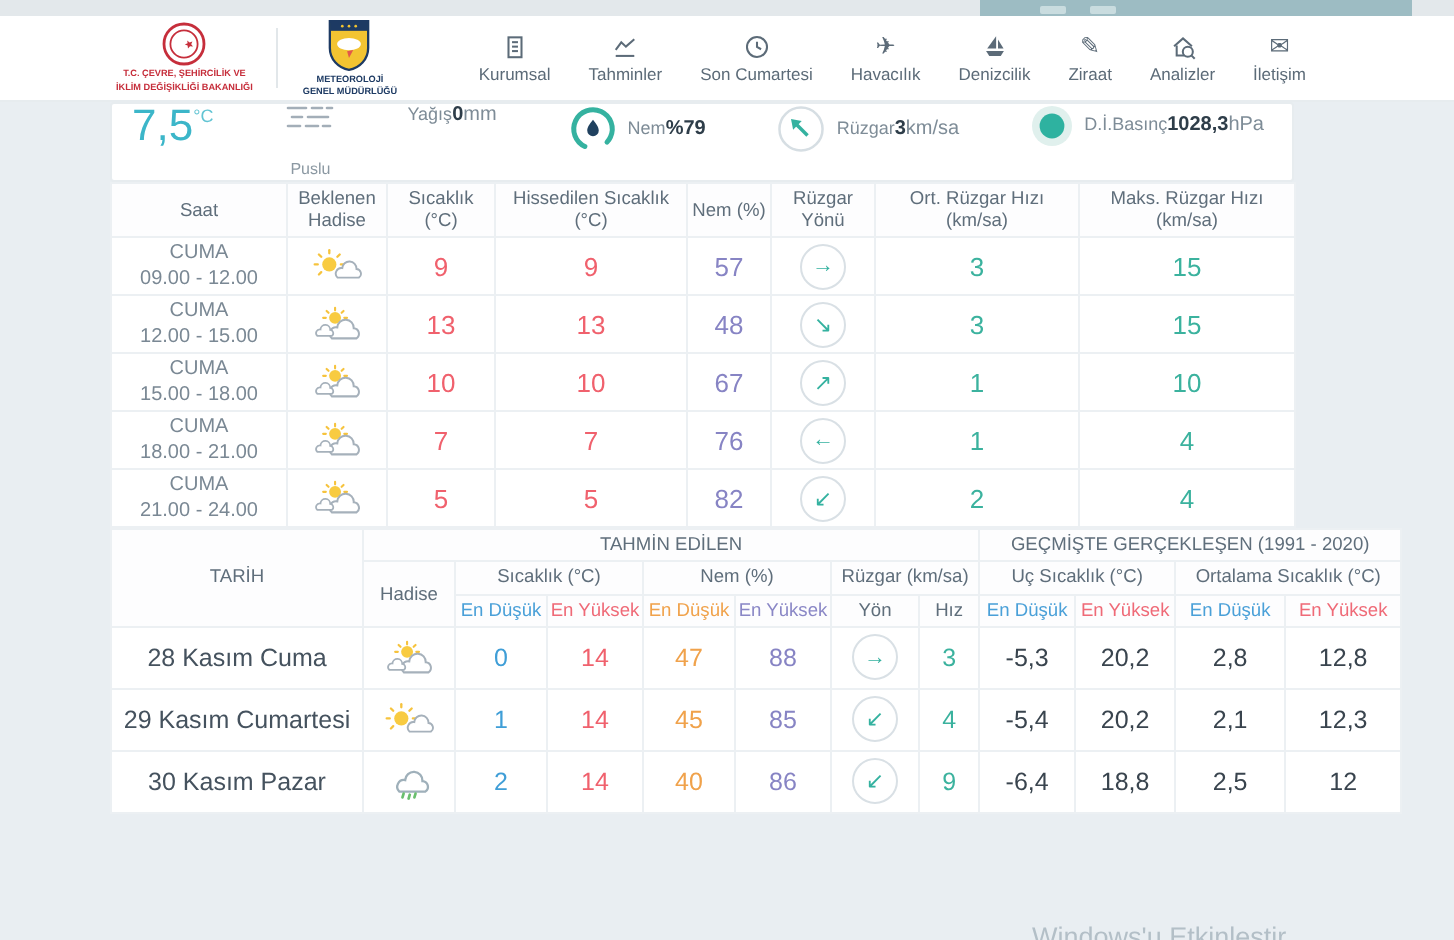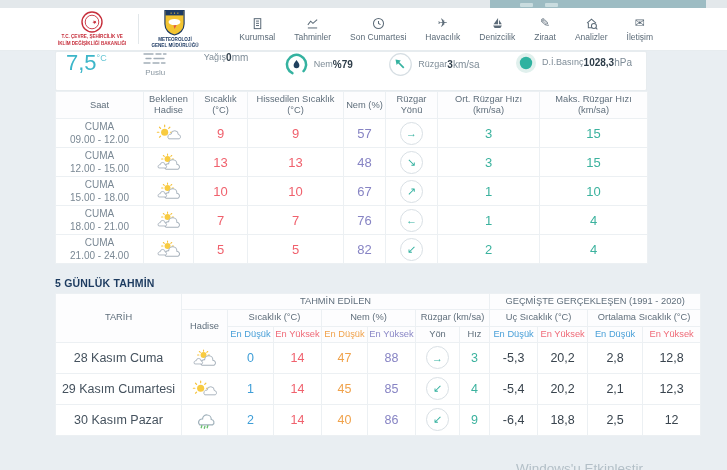--- a/index.html
+++ b/index.html
@@ -25,21 +25,21 @@
   .glyph{font-size:12px;line-height:12px;}
   .nav-label{font-size:8.5px;white-space:nowrap;}
   main{padding-left:55px;}
   .section-title{font-size:10.5px;color:#1c3a5f;margin:7px 0 4px;}
   .section-title b{font-weight:bold;letter-spacing:.2px;}
   .card.current{width:592px;box-sizing:border-box;background:#fff;border:1px solid #e7ecef;
     border-radius:2px;height:40px;display:flex;align-items:flex-start;padding:0 14px 0 10px;
     justify-content:space-between;}
   .temp{font-size:22px;color:#3cb6c9;display:flex;align-items:flex-start;line-height:1;}
   .temp sup{font-size:9px;margin-top:2px;opacity:.8;}
-  .cond{display:flex;flex-direction:column;align-items:center;gap:3px;}
+  .cond{display:flex;flex-direction:column;align-items:center;gap:15px;}
   .cond-label{font-size:8px;color:#8b98a2;}
   .metric{display:flex;align-items:center;gap:5px;}
   .m-col{display:flex;flex-direction:row;line-height:1.2;}
   .m-label{font-size:9px;color:#7e8c97;}
   .m-value{font-size:10px;color:#2e3d49;}
   .m-value b{font-weight:bold;}
   .m-unit{color:#7e8c97;font-weight:normal;}
   table{border-collapse:collapse;background:#fff;table-layout:fixed;border:1px solid #e5eaee;}
   table.hourly{width:592px;}
   table.daily{width:645px;}
@@ -402,23 +402,20 @@
           <td class="v-red">5</td>
           <td class="v-red">5</td>
           <td class="v-purple">82</td>
           <td><span class="dir">↙</span></td>
           <td class="v-teal">2</td>
           <td class="v-teal">4</td>
         </tr>
       </tbody>
   </table>
 
-  <div class="section-title" style="margin-top:13px;">
-    <b>5 GÜNLÜK TAHMİN</b>
-  </div>
 
   <table class="daily">
     <colgroup>
       <col style="width:126px">
         <col style="width:46px">
         <col style="width:46px">
         <col style="width:48px">
       <col style="width:46px">
         <col style="width:48px">
         <col style="width:44px">

